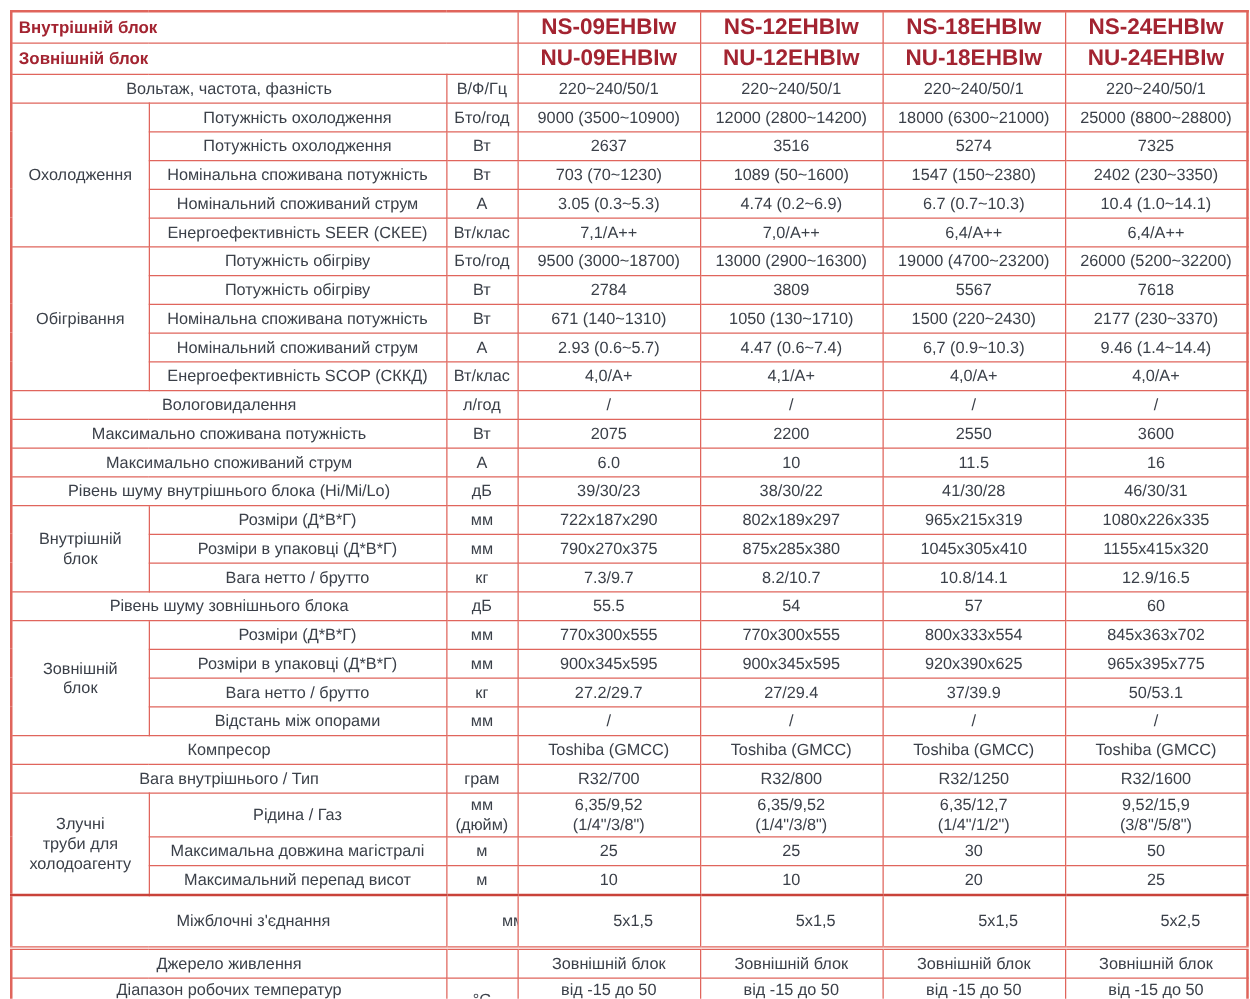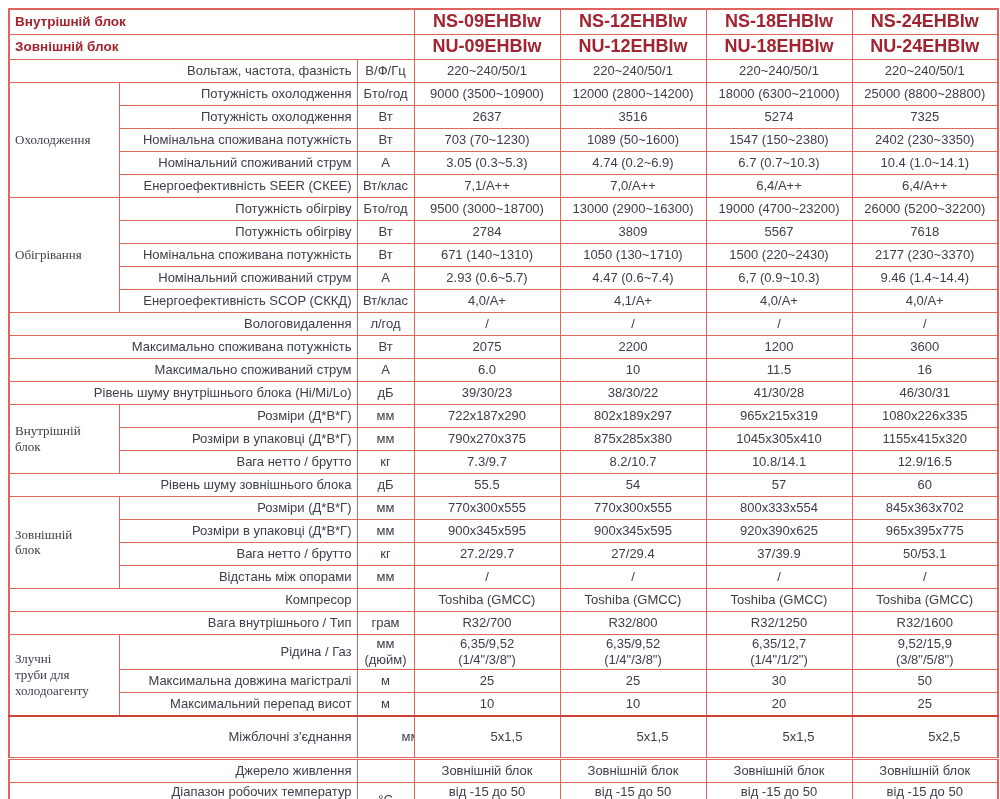--- a/index.html
+++ b/index.html
@@ -21,22 +21,22 @@
     font-family: "Liberation Sans", sans-serif;
     font-size: 13px;
     line-height: 1.22;
     padding: 1px 5px;
     height: 20px;
     text-align: center;
     vertical-align: middle;
     white-space: pre-line;
     overflow: hidden;
   }
-  td.lbl { text-align: right; }
-  td.cat { text-align: left; font-family: Liberation Serif, serif; }
+  td.lbl { text-align: center; }
+  td.cat { text-align: center; }
   td.red {
     text-align: left;
     color: #a32431;
     font-weight: bold;
     font-size: 13.5px;
   }
   td.model {
     color: #a32431;
     font-weight: bold;
     font-size: 18px;
@@ -170,21 +170,21 @@
           <td>/</td>
           <td>/</td>
           <td>/</td>
           <td>/</td>
         </tr>
         <tr>
           <td class="lbl" colspan="2">Максимально споживана потужність</td>
           <td class="unit">Вт</td>
           <td>2075</td>
           <td>2200</td>
-          <td>1200</td>
+          <td>2550</td>
           <td>3600</td>
         </tr>
         <tr>
           <td class="lbl" colspan="2">Максимально споживаний струм</td>
           <td class="unit">А</td>
           <td>6.0</td>
           <td>10</td>
           <td>11.5</td>
           <td>16</td>
         </tr>

